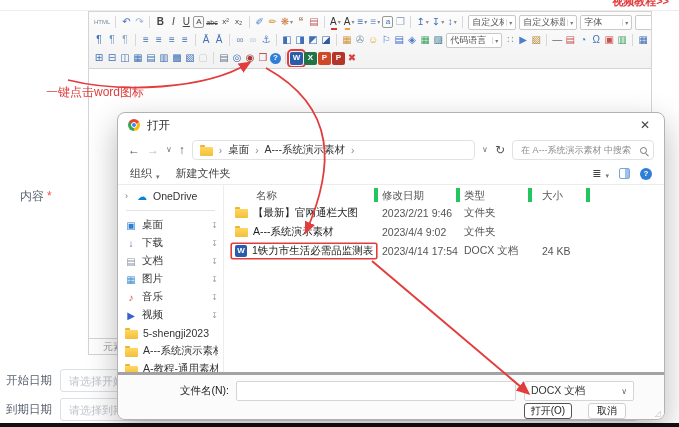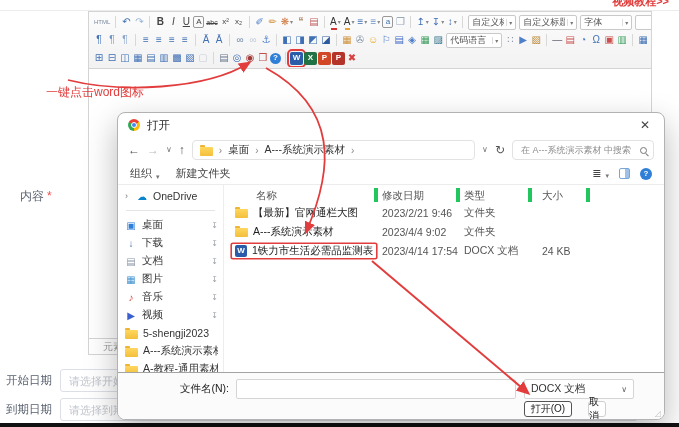--- a/index.html
+++ b/index.html
@@ -101,31 +101,31 @@
   .ncell{width:146px;flex:none;display:flex;}
   .namewrap{display:flex;align-items:center;gap:5px;padding:0 3px;}
   .namewrap.redbox{box-shadow:0 0 0 1.6px #e23c3c;border-radius:1px;}
   .fname{color:#222;white-space:nowrap;}
   .fdate{width:82px;padding-left:4px;color:#555;flex:none;}
   .ftype{width:72px;padding-left:4px;color:#555;flex:none;}
   .fsize{width:58px;padding-left:10px;color:#555;flex:none;}
   .wdoc{width:12px;height:12px;background:#2b5caa;color:#fff;font-size:8px;font-weight:bold;border-radius:2px;
         display:flex;align-items:center;justify-content:center;flex:none;}
 
-  .dlg-footer{position:absolute;left:0;right:0;bottom:0;height:47px;border-top:1px solid #a3a3a3;background:#fbfbfb;}
+  .dlg-footer{position:absolute;left:0;right:0;bottom:0;height:47px;border-top:3px solid #a3a3a3;background:#fbfbfb;}
   .fnlabel{position:absolute;left:62px;top:9px;font-size:10.5px;color:#222;}
   .fninput{position:absolute;left:118px;top:6px;width:280px;height:20px;border:1px solid #d5d5d5;border-radius:2px;
            background:#fff;font-size:10.5px;padding:0 6px;outline:none;font-family:inherit;}
   .ftype-sel{position:absolute;left:406px;top:6px;width:110px;height:20px;border:1px solid #d5d5d5;border-radius:2px;
              background:#fff;display:flex;align-items:center;padding:0 6px;font-size:10.5px;color:#333;cursor:pointer;}
   .ftype-sel .ar{margin-left:auto;font-size:8px;color:#666;}
   .btn{position:absolute;top:28px;height:16px;border-radius:3px;background:#fff;font-size:10px;color:#222;
        display:flex;align-items:center;justify-content:center;cursor:pointer;}
   .btn-open{left:406px;width:48px;border:1px solid #545454;}
-  .btn-cancel{left:470px;width:18px;border:1px solid #cfcfcf;}
+  .btn-cancel{left:470px;width:38px;border:1px solid #cfcfcf;}
   .grip{position:absolute;right:3px;bottom:1px;font-size:8px;color:#c4c4c4;cursor:nwse-resize;}
 </style>
 </head>
 <body>
 
 <div class="stage">
   <div class="topline"></div>
 
   <div class="top-note">
     <span>视频教程&gt;&gt;</span>

